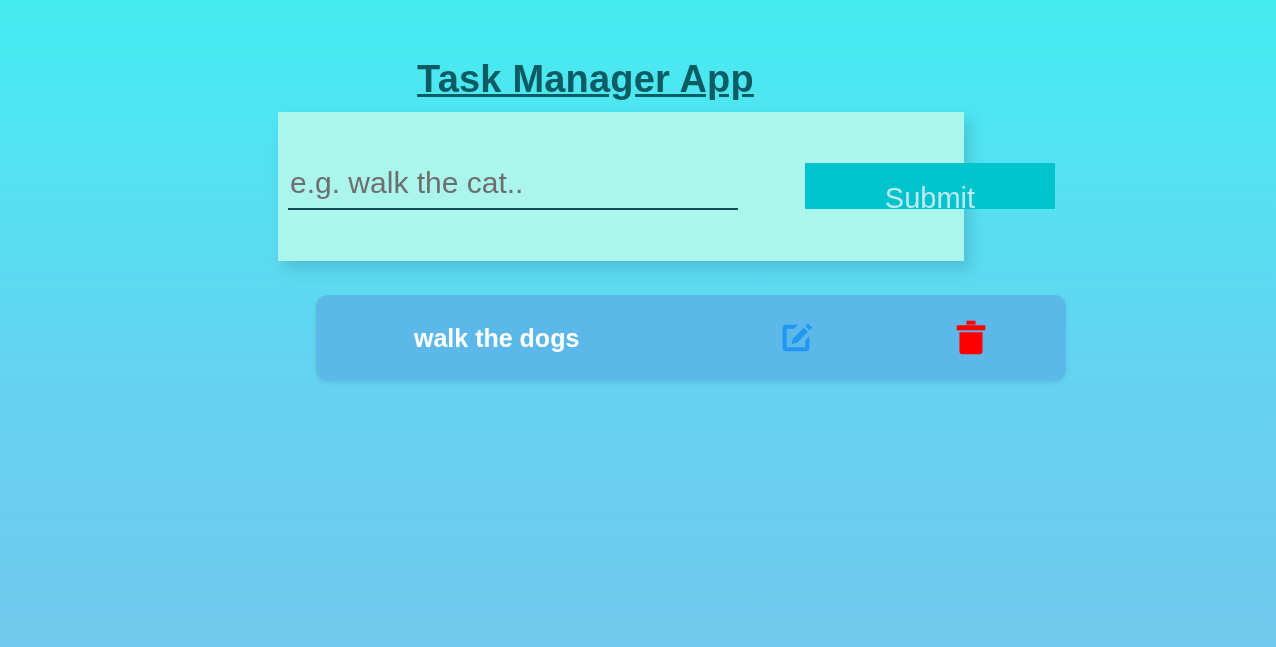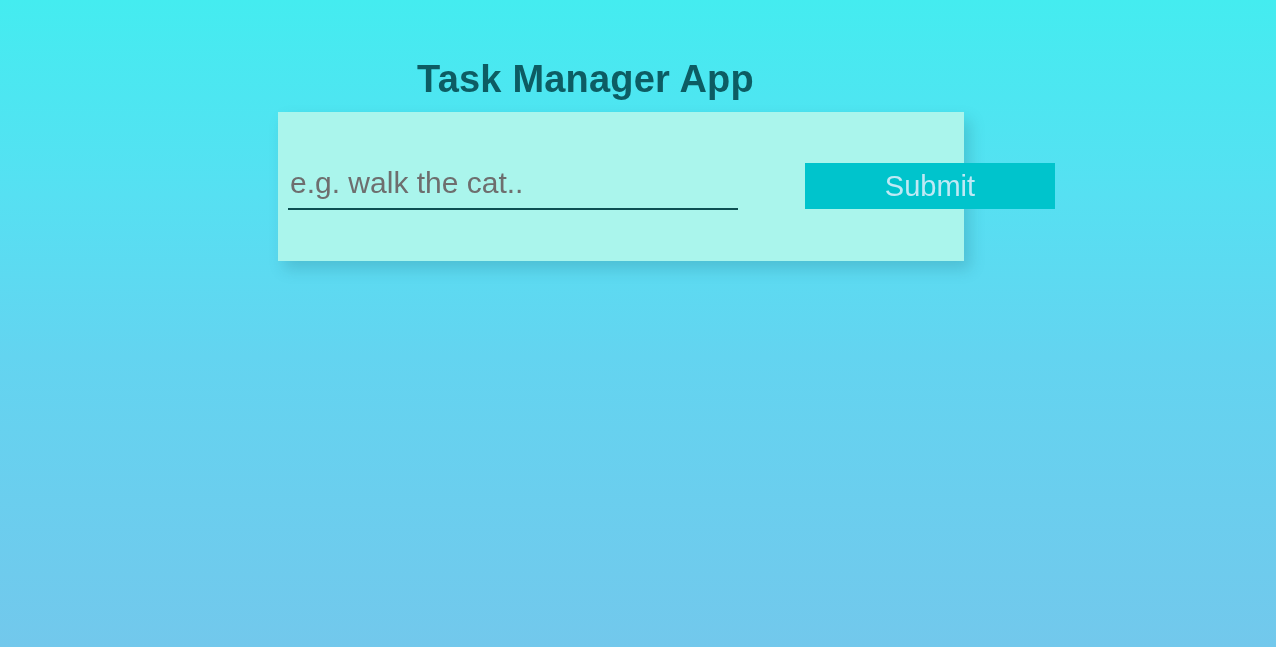--- a/index.html
+++ b/index.html
@@ -26,20 +26,21 @@
     position: absolute;
     top: 30px;
     left: 0;
     width: 1171px;
     text-align: center;
     font-size: 38px;
     font-weight: bold;
     color: #0d5c63;
     letter-spacing: 0.2px;
     line-height: 48px;
+    text-decoration: underline;
   }
 
   
   .form-card {
     position: absolute;
     left: 278px;
     top: 112px;
     width: 686px;
     height: 149px;
     background: #aaf5ec;
@@ -80,21 +81,21 @@
     height: 46px;
     background: #00c4cc;
     border: none;
     outline: none;
     color: #bfe9f5;
     font-family: "Liberation Sans", sans-serif;
     font-size: 29px;
     line-height: 46px;
     text-align: center;
     cursor: pointer;
-    padding: 0;
+    padding: 12px;
   }
 
   
   .task-row {
     position: absolute;
     left: 316px;
     width: 750px;
     height: 86px;
     background: #5bb8e8;
     border-radius: 12px;
@@ -152,15 +153,32 @@
 
   <h1 class="page-title">Task Manager App</h1>
 
   <div class="form-card">
     <div class="form-inner">
       <input class="task-input" type="text" placeholder="e.g. walk the cat.." style="">
       <button class="submit-button">Submit</button>
     </div>
   </div>
 
+  <div class="task-row row-0">
+    <span class="task-label">walk the dogs</span>
+    <button class="icon-button edit-button">
+      <svg width="40" height="40" viewBox="0 0 24 24">
+        <path d="M4 6.2A2.2 2.2 0 0 1 6.2 4h7.1l-2.4 2.4H6.4v11.2h11.2v-4.3L20 10.9v7.0A2.1 2.1 0 0 1 17.9 20H6.1A2.1 2.1 0 0 1 4 17.9z" fill="#2196f3"></path>
+        <path d="M10.1 12.4l6.6-6.6 2.5 2.5-6.6 6.6-3.2.7z" fill="#2196f3"></path>
+        <path d="M17.6 4.9l1.6-1.6 2.5 2.5-1.6 1.6z" fill="#2196f3"></path>
+      </svg>
+    </button>
+    <button class="icon-button trash-button">
+      <svg width="36" height="40" viewBox="0 0 24 26">
+        <rect x="9" y="1.5" width="6" height="2.6" fill="#ff0000"></rect>
+        <rect x="2.5" y="4.5" width="19" height="3.4" fill="#ff0000"></rect>
+        <path d="M4.3 9.2h15.4v12.5a2.2 2.2 0 0 1-2.2 2.2H6.5a2.2 2.2 0 0 1-2.2-2.2z" fill="#ff0000"></path>
+      </svg>
+    </button>
+  </div>
 
 
 </div>
 
 </body></html>

